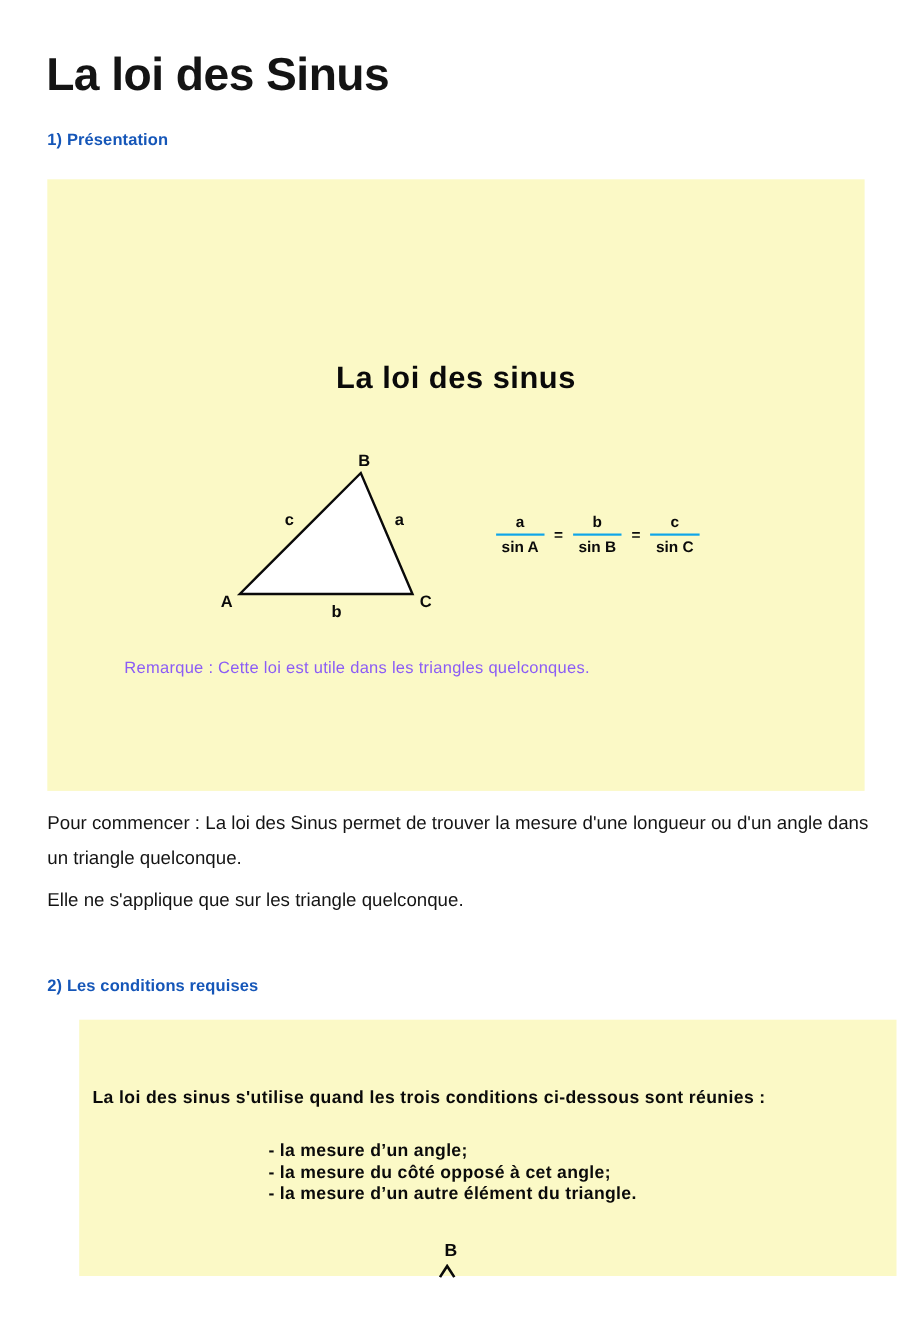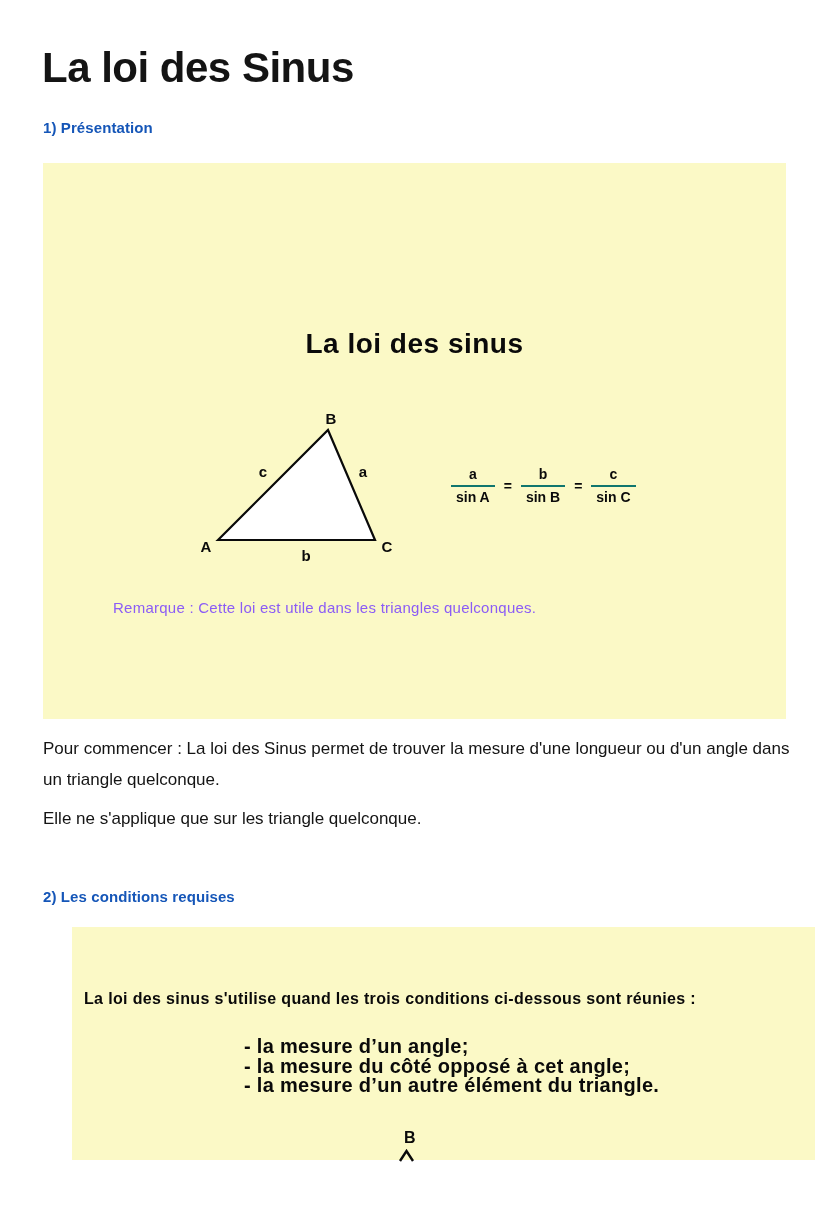--- a/index.html
+++ b/index.html
@@ -34,41 +34,41 @@
   }
   .triangle-svg { position:absolute; left:147px; top:237px; }
   .tri-label { font-family:"Liberation Sans", sans-serif; font-size:15px; font-weight:bold; fill:#0a0a0a; }
   .formula {
     position:absolute; left:408px; top:304px;
     display:flex; align-items:center; gap:9px;
     font-size:14px; font-weight:bold; color:#0a0a0a;
   }
   .frac { display:inline-block; text-align:center; }
   .frac .num { display:block; padding-bottom:3px; line-height:15px; }
-  .frac .den { display:block; border-top:2px solid #0f766e; padding:3px 5px 0 5px; line-height:15px; white-space:nowrap; }
+  .frac .den { display:block; border-top:2px solid #0ea5e9; padding:3px 5px 0 5px; line-height:15px; white-space:nowrap; }
   .eq { line-height:15px; }
   .remark {
     position:absolute; left:70px; top:436px;
     font-size:15px; font-weight:normal; letter-spacing:0.25px; color:#8b5cf6;
     white-space:nowrap;
   }
   .body-par {
     position:absolute; left:43px; width:748px;
     font-size:17px; font-weight:normal; line-height:31px; color:#141414; margin:0;
   }
   .par-1 { top:733px; }
   .par-2 { top:803px; }
   .cond-intro {
     position:absolute; left:12px; top:63px;
     font-size:16px; font-weight:bold; letter-spacing:0.35px; color:#0a0a0a;
     white-space:nowrap;
   }
   .cond-list {
     position:absolute; left:172px; top:110px;
-    font-size:20px; font-weight:bold; letter-spacing:0.3px; color:#0a0a0a;
+    font-size:16px; font-weight:bold; letter-spacing:0.3px; color:#0a0a0a;
     line-height:19.5px;
   }
   .b-label {
     position:absolute; left:404px; top:1130px;
     font-size:16px; font-weight:bold; color:#0a0a0a; line-height:16px;
   }
   .caret-icon { position:absolute; left:398px; top:1149px; }
 </style>
 </head>
 <body>

